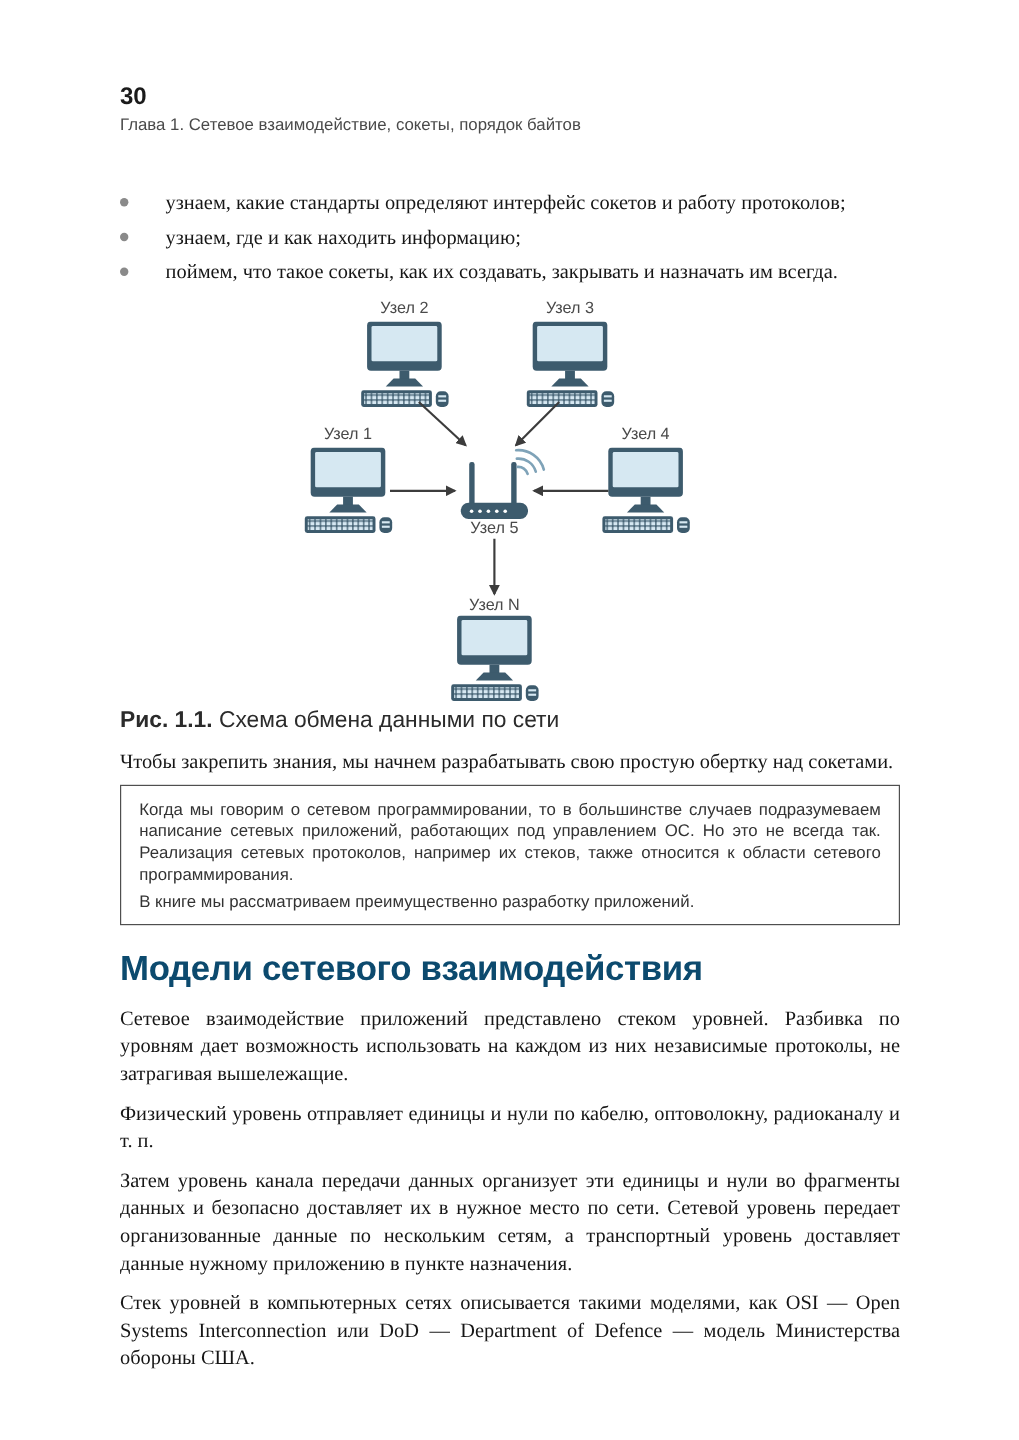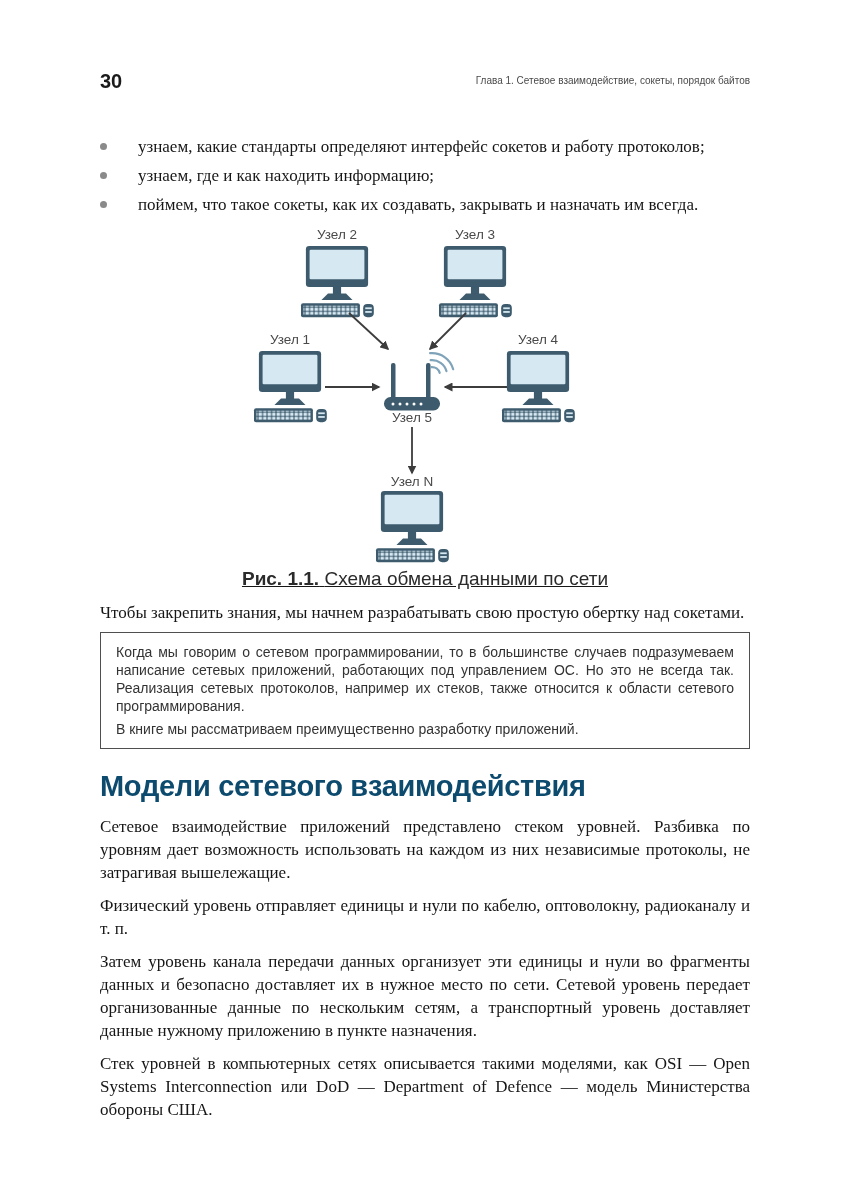--- a/index.html
+++ b/index.html
@@ -8,31 +8,31 @@
   }
   *{box-sizing:border-box;}
   html,body{margin:0;padding:0;}
   body{
     width:849px;height:1200px;background:#ffffff;overflow:hidden;
     font-family:"Liberation Serif", serif;color:var(--text,#161616);
   }
   .page{width:849px;height:1200px;padding:70px 99px 0 100px;}
 
   
-  .page-header{display:flex;justify-content:space-between;align-items:flex-start;line-height:22px;}
+  .page-header{display:flex;justify-content:space-between;align-items:flex-start;line-height:22px;flex-direction:column;}
   .page-number{font-family:"Liberation Sans",sans-serif;font-weight:bold;font-size:20px;color:#1b1b1b;}
-  .chapter-title{font-family:"Liberation Sans",sans-serif;font-size:10px;color:var(--muted,#4a4a4a);}
+  .chapter-title{font-family:"Liberation Sans",sans-serif;font-size:14px;color:var(--muted,#4a4a4a);}
 
   
   .bullets{margin:40px 0 0;padding:0;list-style:none;}
   .bullets li{display:flex;gap:31px;font-size:17px;line-height:29px;}
   .bullet-dot{width:7px;height:7px;border-radius:50%;background:#8a8a8a;flex:none;align-self:center;}
 
   
-  figure{margin:6px 0 0;text-align:center;text-decoration:underline;}
+  figure{margin:6px 0 0;text-align:left;}
   svg.diagram{display:block;margin:0 auto;}
   figcaption{font-family:"Liberation Sans",sans-serif;font-size:19px;color:#2b2b2b;margin-top:2px;line-height:20px;}
   figcaption b{font-weight:bold;}
   .node-label{font-family:"Liberation Sans",sans-serif;font-size:13.5px;fill:var(--muted,#4a4a4a);text-anchor:middle;}
   .fill-device{fill:var(--device,#3d5b6d);}
   .fill-screen{fill:var(--screen,#d6e8f2);}
   .wifi-arc{stroke:var(--wifi,#7fa3b8);stroke-width:2.2;fill:none;stroke-linecap:round;}
   .arrow-line{stroke:var(--arrow,#3c3c3c);stroke-width:1.8;}
   .fill-arrow{fill:var(--arrow,#3c3c3c);}
 

